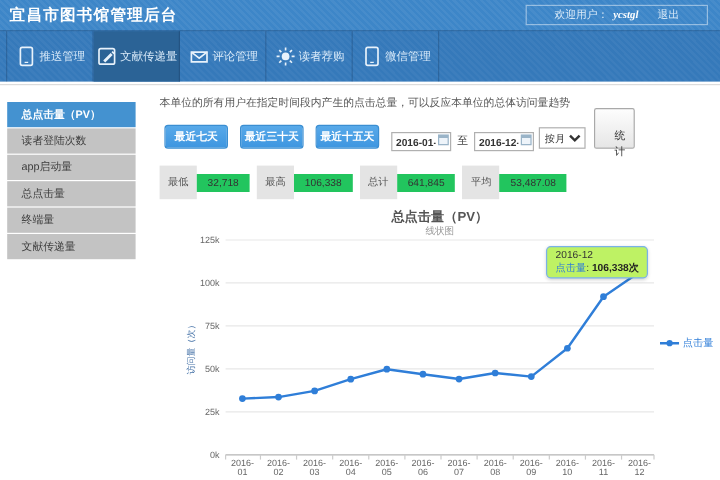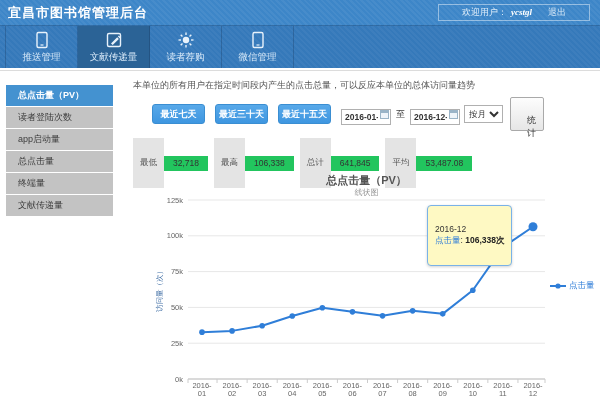--- a/index.html
+++ b/index.html
@@ -12,60 +12,60 @@
   .welcome-box{position:absolute;right:10px;top:4px;height:15px;line-height:15px;
           border:1px solid rgba(255,255,255,.45);padding:0 23px;color:#dcebf8;font-size:9px;
           display:flex;align-items:center}
   .welcome-box .username{font-style:italic;font-weight:bold;color:#fff;margin-left:4px;
           font-family:"Liberation Serif","DejaVu Serif",serif}
   .welcome-box .logout{margin-left:16px;color:#dcebf8;cursor:pointer;text-decoration:none}
   
   .navbar{position:absolute;left:0;top:25px;width:600px;height:43px;background:#3579ba;
           background-image:repeating-linear-gradient(45deg,rgba(255,255,255,.04) 0 2px,transparent 2px 4px);
           display:flex;padding-left:5px;box-sizing:border-box;border-top:1px solid rgba(0,0,0,.12)}
-  .nav-tab{width:71px;height:100%;display:flex;flex-direction:column;align-items:center;justify-content:center;
+  .nav-tab{width:71px;height:100%;display:flex;flex-direction:row;align-items:center;justify-content:center;
           gap:1px;border-right:1px solid rgba(18,48,82,.28);cursor:pointer}
   .nav-tab:first-child{border-left:1px solid rgba(18,48,82,.28)}
   .nav-tab.active{background:#2b6396}
   .nav-label{font-size:9.5px;color:#d9eaf9}
   .nav-icon{width:20px;height:20px;display:block}
   .content-divider{position:absolute;top:70px;left:0;width:600px;height:1px;background:#dcdcdc}
   
   .sidebar{position:absolute;left:6px;top:85px;width:107px;display:flex;flex-direction:column;gap:1px}
   .side-item{height:21px;line-height:21px;background:#c3c3c3;color:#3c3c3c;font-size:9px;padding-left:12px;cursor:pointer}
   .side-item.active{background:#4492d0;color:#fff;font-weight:bold}
   
   .desc{position:absolute;left:133px;top:79px;width:462px;font-size:9px;color:#555;margin:0}
-  .controls{position:absolute;left:152px;top:104px;height:20px;display:flex;align-items:center}
+  .controls{position:absolute;left:137px;top:104px;height:20px;display:flex;align-items:flex-end}
   .quick{width:53px;height:20px;margin-right:10px;background:linear-gradient(#58a9e9,#3e96e0);
          border:1px solid #3a8ed2;border-radius:3px;color:#fff;font-size:9px;font-weight:bold;padding:0;cursor:pointer;
          font-family:inherit}
   .datebox{position:relative;width:50px;height:16px}
   .date-input{width:100%;height:100%;box-sizing:border-box;border:1px solid #b0b0b0;font-size:8.5px;font-weight:bold;
          color:#333;padding:0 12px 0 3px;font-family:inherit}
   .cal-icon{position:absolute;right:2px;top:4px;width:9px;height:9px;border:1px solid #9ab4c8;border-top:3px solid #9ab4c8;
          box-sizing:border-box;background:#eef4fa;cursor:pointer}
   .to-label{font-size:9px;color:#444;margin:0 5px}
   .gran-select{height:18px;font-size:8.5px;border:1px solid #b0b0b0;background:#fff;margin:0 7px 0 4px;
          font-family:inherit;color:#333}
   .submit{width:34px;height:18px;background:linear-gradient(#fdfdfd,#e6e6e6);border:1px solid #a9a9a9;border-radius:2px;
          font-size:9px;color:#333;padding:16px;cursor:pointer;font-family:inherit}
   
   .stats{position:absolute;left:133px;top:138px;display:flex;font-size:8.5px;align-items:center}
-  .stat-label{background:#e4e4e4;color:#555;padding:19px 7px}
+  .stat-label{background:#e4e4e4;color:#555;padding:8px 7px}
   .stat-value{background:#22c55e;color:#333;padding:2.5px 9px;margin-right:6px}
   
   .chart-wrap{position:absolute;left:150px;top:170px;width:450px;height:230px}
   .chart-title{position:absolute;left:38px;top:3px;width:357px;text-align:center;font-size:11px;font-weight:bold;color:#555}
   .chart-subtitle{position:absolute;left:38px;top:17px;width:357px;text-align:center;font-size:8px;color:#999}
   #chart-svg{position:absolute;left:0;top:25px}
   .legend{position:absolute;left:400px;top:110px;display:flex;align-items:center;gap:3px;cursor:pointer}
   .legend span{font-size:8.5px;color:#2f7ed8}
-  .tooltip{position:absolute;left:277px;top:35px;background:#fef9c3;border:1px solid #79b2e8;border-radius:4px;
-         padding:18px 7px;font-size:8.5px;color:#333;box-shadow:0 1px 3px rgba(0,0,0,.18);white-space:nowrap;z-index:5}
+  .tooltip{position:absolute;left:305px;top:35px;background:#bef264;border:1px solid #79b2e8;border-radius:4px;
+         padding:1px 7px;font-size:8.5px;color:#333;box-shadow:0 1px 3px rgba(0,0,0,.18);white-space:nowrap;z-index:5}
   .tt-title{margin-bottom:1px}
   .tt-name{color:#2f7ed8}
   .tt-val{color:#222}
 </style>
 </head>
 <body>
 
 <div class="screen">
 
   <div class="topbar">
@@ -88,20 +88,29 @@
         <span class="nav-label">推送管理</span>
       </div>
       <div class="nav-tab active">
         <span>
           <svg class="nav-icon" viewBox="0 0 20 20">
             <rect x="3.5" y="3.5" width="13" height="13" rx="1.5" fill="none" stroke="#e8f2fb" stroke-width="1.4"></rect>
             <path d="M7 13.4 L13.2 7.2 L14.9 8.9 L8.7 15.1 Z M13.9 6.5 l1.7 1.7 1-1-1.7-1.7 Z" fill="#e8f2fb"></path>
           </svg>
         </span>
         <span class="nav-label">文献传递量</span>
+      </div>
+      <div class="nav-tab">
+        <span>
+          <svg class="nav-icon" viewBox="0 0 20 20">
+            <path d="M3.5 6.5 h13 v8 h-13 z" fill="none" stroke="#e8f2fb" stroke-width="1.4"></path>
+            <path d="M3.5 6.5 L10 11.5 L16.5 6.5" fill="none" stroke="#e8f2fb" stroke-width="1.4"></path>
+          </svg>
+        </span>
+        <span class="nav-label">评论管理</span>
       </div>
       <div class="nav-tab">
         <span>
           <svg class="nav-icon" viewBox="0 0 20 20">
             <circle cx="10" cy="10" r="3.2" fill="#e8f2fb"></circle>
             <line x1="15" y1="10" x2="17.5" y2="10" stroke="#e8f2fb" stroke-width="1.4"></line>
             <line x1="13.535533905932738" y1="13.535533905932738" x2="15.303300858899107" y2="15.303300858899107" stroke="#e8f2fb" stroke-width="1.4"></line>
             <line x1="10" y1="15" x2="10" y2="17.5" stroke="#e8f2fb" stroke-width="1.4"></line>
             <line x1="6.464466094067262" y1="13.535533905932738" x2="4.696699141100894" y2="15.303300858899107" stroke="#e8f2fb" stroke-width="1.4"></line>
             <line x1="5" y1="10" x2="2.5" y2="10.000000000000002" stroke="#e8f2fb" stroke-width="1.4"></line>

